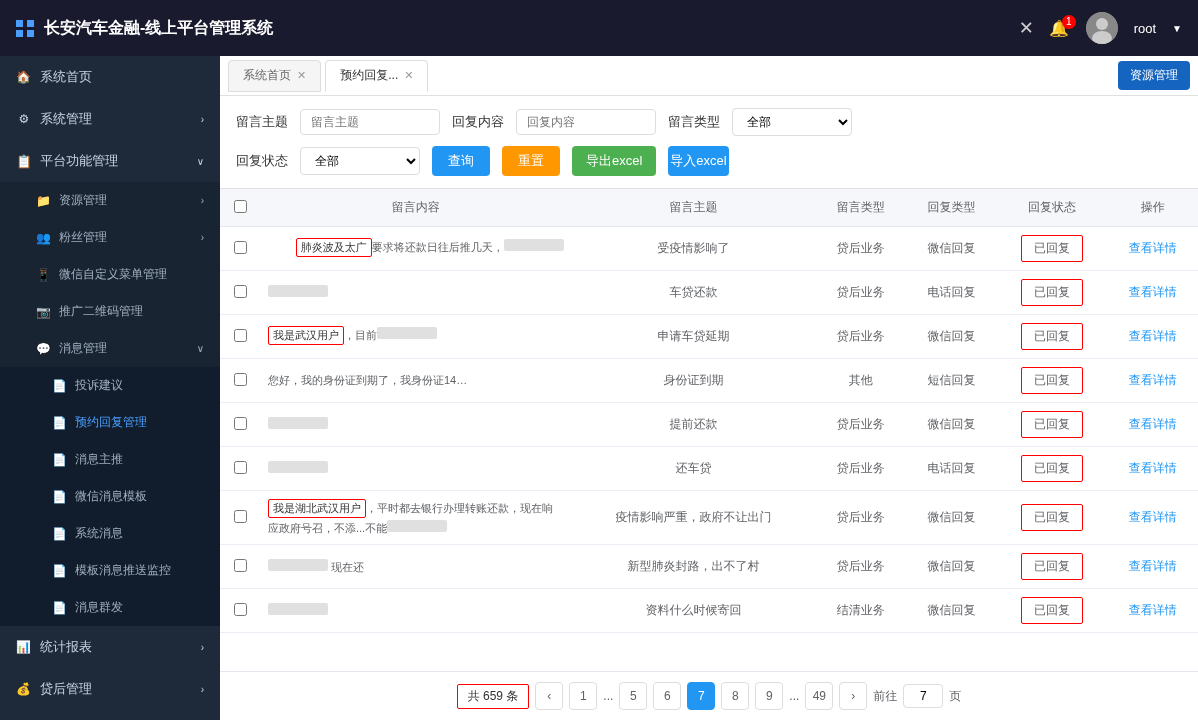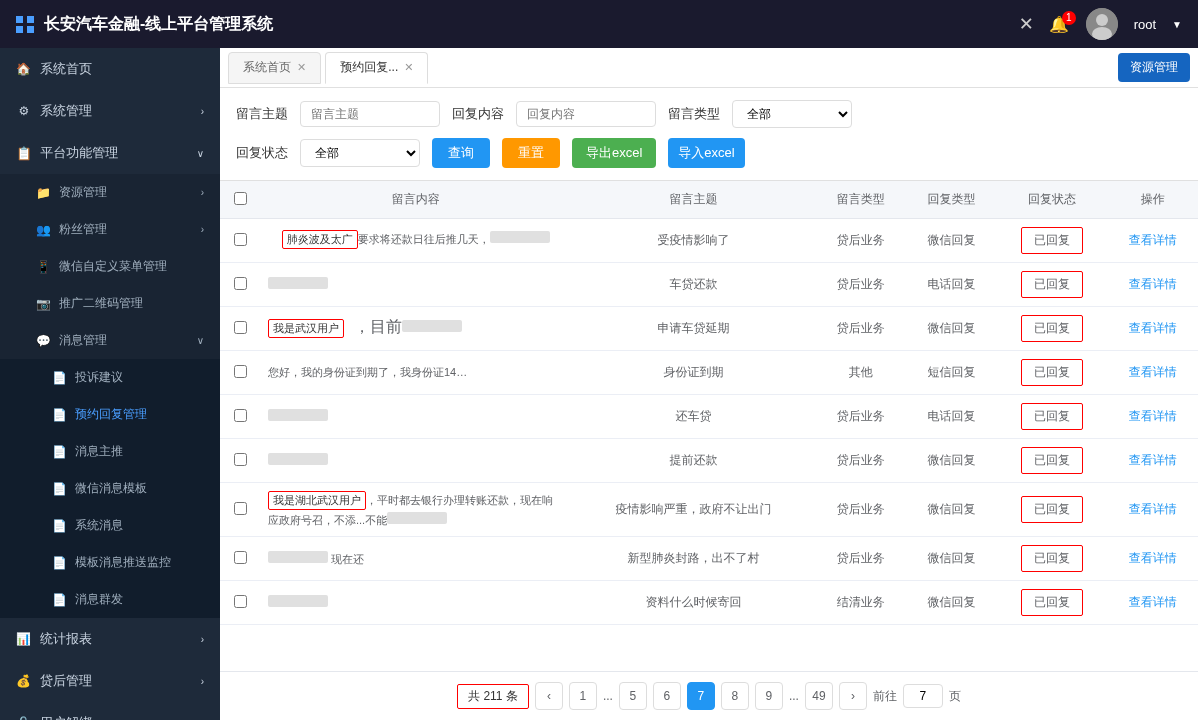--- a/index.html
+++ b/index.html
@@ -1,19 +1,19 @@
 <!DOCTYPE html>
 <html><head>
   <meta charset="utf-8">
   <style>
     * { box-sizing: border-box; margin: 0; padding: 0; }
     body { font-family: "Microsoft YaHei", "PingFang SC", sans-serif; font-size: 13px; background: #f0f2f5; display: flex; flex-direction: column; height: 720px; overflow: hidden; }
 
     
-    .header { background: #1a1a2e; color: #fff; height: 48px; display: flex; align-items: center; padding: 0 16px; justify-content: space-between; flex-shrink: 0; }
+    .header { background: #1a1a2e; color: #fff; height: 56px; display: flex; align-items: center; padding: 0 16px; justify-content: space-between; flex-shrink: 0; }
     .header-left { display: flex; align-items: center; gap: 10px; }
     .header-logo { display: grid; grid-template-columns: 1fr 1fr; gap: 3px; width: 18px; }
     .header-logo span { width: 7px; height: 7px; background: #4a9eff; display: block; }
     .header-title { font-size: 16px; font-weight: bold; color: #fff; }
     .header-right { display: flex; align-items: center; gap: 16px; }
     .header-icon { color: #ccc; font-size: 16px; cursor: pointer; position: relative; }
     .badge { position: absolute; top: -4px; right: -6px; background: red; color: #fff; border-radius: 50%; width: 14px; height: 14px; font-size: 10px; display: flex; align-items: center; justify-content: center; }
     .avatar { width: 32px; height: 32px; border-radius: 50%; background: #888; display: flex; align-items: center; justify-content: center; color: #fff; font-size: 12px; overflow: hidden; }
     .user-name { color: #fff; font-size: 13px; cursor: pointer; }
 
@@ -45,21 +45,21 @@
     
     .filter-area { background: #fff; padding: 12px 16px; border-bottom: 1px solid #e0e0e0; flex-shrink: 0; }
     .filter-row { display: flex; align-items: center; gap: 12px; flex-wrap: wrap; }
     .filter-row + .filter-row { margin-top: 10px; }
     .filter-label { font-size: 13px; color: #333; white-space: nowrap; }
     .filter-input { border: 1px solid #ddd; border-radius: 4px; padding: 5px 10px; font-size: 12px; width: 140px; outline: none; color: #999; }
     .filter-select { border: 1px solid #ddd; border-radius: 4px; padding: 5px 10px; font-size: 12px; width: 120px; outline: none; background: #fff; }
     .btn-query { background: #2196f3; color: #fff; border: none; padding: 6px 16px; border-radius: 4px; cursor: pointer; font-size: 13px; }
     .btn-reset { background: #ff9800; color: #fff; border: none; padding: 6px 16px; border-radius: 4px; cursor: pointer; font-size: 13px; }
     .btn-export { background: #4caf50; color: #fff; border: none; padding: 6px 14px; border-radius: 4px; cursor: pointer; font-size: 13px; }
-    .btn-import { background: #2196f3; color: #fff; border: none; padding: 6px 10px; border-radius: 4px; cursor: pointer; font-size: 13px; }
+    .btn-import { background: #2196f3; color: #fff; border: none; padding: 6px 2px; border-radius: 4px; cursor: pointer; font-size: 13px; }
 
     
     .table-area { flex: 1; overflow: auto; background: #fff; }
     table { width: 100%; border-collapse: collapse; font-size: 12px; }
     th { background: #f5f7fa; color: #606266; font-weight: 500; padding: 10px 8px; border-bottom: 1px solid #e4e7ed; text-align: center; white-space: nowrap; }
     td { padding: 8px; border-bottom: 1px solid #ebeef5; text-align: center; color: #606266; vertical-align: middle; }
     .checkbox-col { width: 40px; }
     .highlight-box { border: 1.5px solid red; border-radius: 2px; padding: 1px 4px; display: inline-block; color: #333; font-size: 11px; margin-bottom: 2px; }
     .cell-blurred { background: #e0e0e0; border-radius: 2px; height: 12px; display: inline-block; width: 60px; }
     .status-box { border: 1.5px solid red; border-radius: 2px; padding: 4px 12px; display: inline-block; text-align: center; }
@@ -250,71 +250,71 @@
             <th>留言主题</th>
             <th>留言类型</th>
             <th>回复类型</th>
             <th>回复状态</th>
             <th>操作</th>
           </tr>
         </thead>
         <tbody id="table-body">
         <tr>
               <td><input type="checkbox" style=""></td>
-              <td style="text-align: center; max-width: 220px;"><span class="highlight-box">肺炎波及太广</span><span style="font-size:11px;color:#606266;">要求将还款日往后推几天，</span><span class="cell-blurred"></span></td>
+              <td style="text-align: right; max-width: 220px;"><span class="highlight-box">肺炎波及太广</span><span style="font-size:11px;color:#606266;">要求将还款日往后推几天，</span><span class="cell-blurred"></span></td>
               <td>受疫情影响了</td>
               <td>贷后业务</td>
               <td>微信回复</td>
               <td><span class="status-box">已回复</span></td>
               <td><a class="action-link">查看详情</a></td>
             </tr>
             <tr>
               <td><input type="checkbox" style=""></td>
               <td style="text-align: left; max-width: 220px;"><span class="cell-blurred"></span></td>
               <td>车贷还款</td>
               <td>贷后业务</td>
               <td>电话回复</td>
               <td><span class="status-box">已回复</span></td>
               <td><a class="action-link">查看详情</a></td>
             </tr>
             <tr>
               <td><input type="checkbox" style=""></td>
-              <td style="text-align: left; max-width: 220px;"><span class="highlight-box">我是武汉用户</span><span style="font-size:16px;color:#606266;margin-left:10px;">，目前</span><span class="cell-blurred"></span></td>
+              <td style="text-align: left; max-width: 220px;"><span class="highlight-box">我是武汉用户</span><span style="font-size:11px;color:#606266;">，目前</span><span class="cell-blurred"></span></td>
               <td>申请车贷延期</td>
               <td>贷后业务</td>
               <td>微信回复</td>
               <td><span class="status-box">已回复</span></td>
               <td><a class="action-link">查看详情</a></td>
             </tr>
             <tr>
               <td><input type="checkbox" style=""></td>
               <td style="text-align: left; max-width: 220px;">
                 <span style="font-size:11px;color:#606266;max-width:200px;overflow:hidden;text-overflow:ellipsis;white-space:nowrap;display:block;">您好，我的身份证到期了，我身份证14010...1323</span>
               </td>
               <td>身份证到期</td>
               <td>其他</td>
               <td>短信回复</td>
               <td><span class="status-box">已回复</span></td>
               <td><a class="action-link">查看详情</a></td>
             </tr>
             <tr>
               <td><input type="checkbox" style=""></td>
               <td style="text-align: left; max-width: 220px;"><span class="cell-blurred"></span></td>
+              <td>提前还款</td>
+              <td>贷后业务</td>
+              <td>微信回复</td>
+              <td><span class="status-box">已回复</span></td>
+              <td><a class="action-link">查看详情</a></td>
+            </tr>
+            <tr>
+              <td><input type="checkbox" style=""></td>
+              <td style="text-align: left; max-width: 220px;"><span class="cell-blurred"></span></td>
               <td>还车贷</td>
               <td>贷后业务</td>
               <td>电话回复</td>
-              <td><span class="status-box">已回复</span></td>
-              <td><a class="action-link">查看详情</a></td>
-            </tr>
-            <tr>
-              <td><input type="checkbox" style=""></td>
-              <td style="text-align: left; max-width: 220px;"><span class="cell-blurred"></span></td>
-              <td>提前还款</td>
-              <td>贷后业务</td>
-              <td>微信回复</td>
               <td><span class="status-box">已回复</span></td>
               <td><a class="action-link">查看详情</a></td>
             </tr>
             <tr>
               <td><input type="checkbox" style=""></td>
               <td style="text-align: left; max-width: 220px;"><span class="highlight-box">我是湖北武汉用户</span><span style="font-size:11px;color:#606266;">，平时都去银行办理转账还款，现在响应政府号召，不添...不能</span><span class="cell-blurred"></span></td>
               <td>疫情影响严重，政府不让出门</td>
               <td>贷后业务</td>
               <td>微信回复</td>
               <td><span class="status-box">已回复</span></td>
@@ -336,21 +336,21 @@
               <td>结清业务</td>
               <td>微信回复</td>
               <td><span class="status-box">已回复</span></td>
               <td><a class="action-link">查看详情</a></td>
             </tr>
           </tbody>
       </table>
     </div>
 
     <div class="pagination">
-      <span class="page-info">共 211 条</span>
+      <span class="page-info">共 659 条</span>
       <button class="page-btn">‹</button>
       <button class="page-btn">1</button>
       <span class="page-dots">...</span>
       <button class="page-btn">5</button>
       <button class="page-btn">6</button>
       <button class="page-btn active">7</button>
       <button class="page-btn">8</button>
       <button class="page-btn">9</button>
       <span class="page-dots">...</span>
       <button class="page-btn">49</button>

